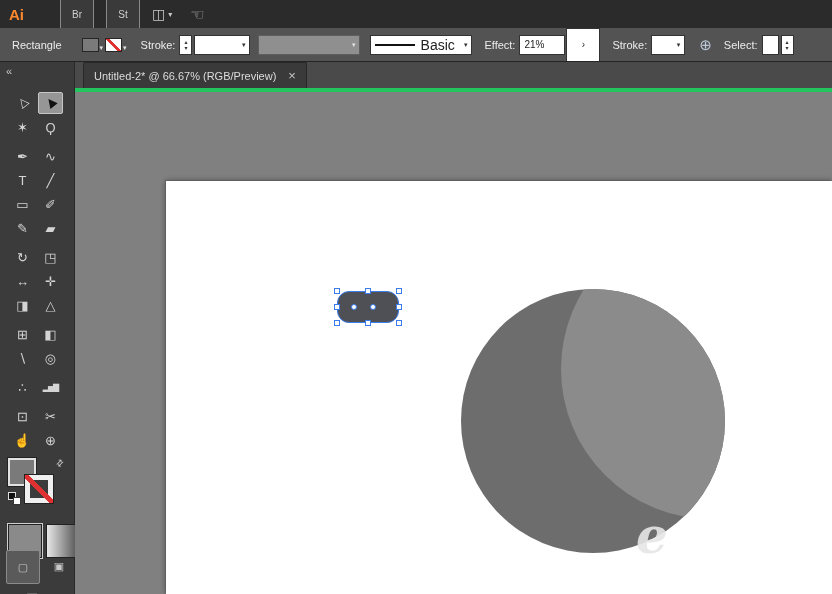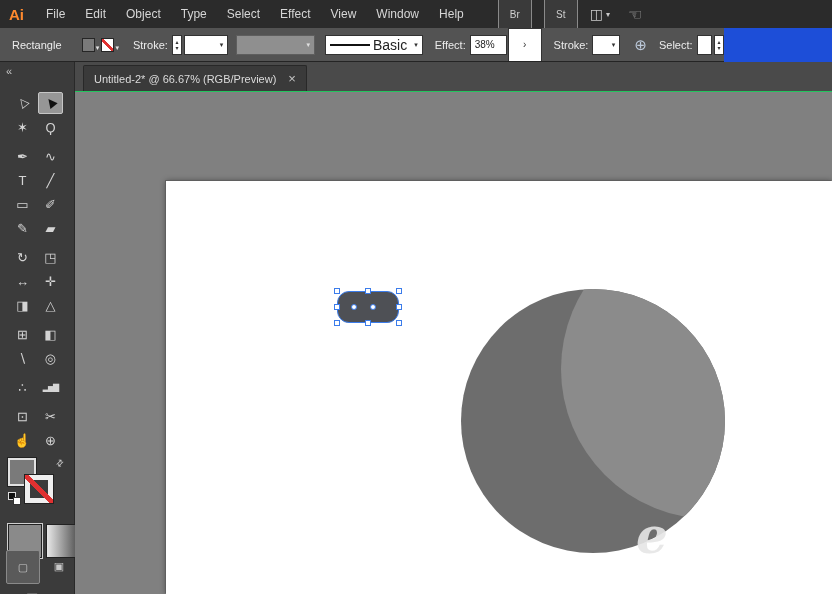--- a/index.html
+++ b/index.html
@@ -17,21 +17,21 @@
   .menu-item { padding:0 10px; }
   .appbar-right { display:flex; align-items:center; margin-left:24px; gap:12px; }
   .sq-btn { width:18px; height:18px; border:1px solid #8a8a8a; background:#3a3a3a; color:#cfcfcf;
             font-size:10px; display:flex; align-items:center; justify-content:center; }
   .ws { display:flex; align-items:center; gap:3px; color:#c9c9c9; }
   .ws-icon { font-size:14px; }
   .ws-caret { font-size:8px; }
   .touch { color:#b0b0b0; font-size:16px; margin-left:6px; }
 
   
-  .controlbar { position:absolute; left:0; top:28px; width:724px; height:34px; background:#535353;
+  .controlbar { position:absolute; left:0; top:28px; width:832px; height:34px; background:#535353;
                 border-bottom:1px solid #242424; display:flex; align-items:center; font-size:11px;
                 color:#ececec; padding:0 0 0 12px; overflow:hidden; white-space:nowrap; }
   .cb-title { margin-right:20px; }
   .cb-label { margin:0 4px 0 12px; }
   .swatch { width:17px; height:14px; border:1px solid #262626; display:inline-block; }
   .swatch.fill { background:var(--fill-swatch,#7a7a7a); }
   .swatch.none { background:#fff; position:relative; overflow:hidden; }
   .swatch.none::after, .diag, .cgn-btn.none::after {
       content:""; position:absolute; inset:0;
       background:linear-gradient(45deg, transparent 43%, var(--none-red,#e03131) 43%,
@@ -52,21 +52,21 @@
   .field.opacity { width:46px; font-size:10px; }
   .mini-arrow { width:13px; height:20px; background:#fff; border:1px solid #333; font-size:10px;
                 color:#333; display:inline-flex; align-items:center; justify-content:center; margin-left:1px; }
   .field.style { width:34px; }
   .globe { font-size:15px; color:#bcc9da; margin-left:14px; }
   .field.corners { width:17px; }
   .spinner.edge { margin-left:2px; }
 
   
   .tabbar { position:absolute; left:75px; top:62px; width:757px; height:30px; background:#4a4a4a;
-            border-bottom:1px solid #22c55e; display:flex; align-items:flex-end; }
+            border-bottom:4px solid #22c55e; display:flex; align-items:flex-end; }
   .tab { display:flex; align-items:center; height:26px; margin-left:8px; padding:0 10px;
          background:#3a3a3a; border:1px solid #282828; border-bottom:none; color:#dcdcdc;
          font-size:11px; border-radius:2px 2px 0 0; }
   .tab-close { margin-left:12px; color:#c4c4c4; font-size:13px; line-height:1; }
 
   
   .toolpanel { position:absolute; left:0; top:62px; width:75px; height:532px; background:#3b3b3b;
                border-right:1px solid #292929; }
   .panel-header { height:20px; padding:3px 0 0 6px; color:#c8c8c8; font-size:11px; }
   .tools-grid { margin:10px 0 0 10px; width:54px; }
@@ -131,31 +131,20 @@
             border:1px solid var(--selection,#3b7ceb); }
   .a-1{left:14px;top:13px;} .a-2{left:33px;top:13px;}
 </style>
 </head>
 <body>
 
 <div id="app">
 
   <div class="menubar">
     <span class="logo">Ai</span>
-    <div class="menu-items">
-        <span class="menu-item">File</span>
-        <span class="menu-item">Edit</span>
-        <span class="menu-item">Object</span>
-        <span class="menu-item">Type</span>
-        <span class="menu-item">Select</span>
-        <span class="menu-item">Effect</span>
-        <span class="menu-item">View</span>
-        <span class="menu-item">Window</span>
-        <span class="menu-item">Help</span>
-      </div>
     <div class="appbar-right">
       <button class="sq-btn">Br</button>
       <button class="sq-btn">St</button>
       <div class="ws">
         <span class="ws-icon">◫</span>
         <span class="ws-caret">▾</span>
       </div>
       <span class="touch">☜</span>
     </div>
   </div>
@@ -179,21 +168,21 @@
       <span></span>
       <span class="fcaret">▾</span>
     </span>
     <span class="field brush">
       <span class="brush-line"></span>
       <span class="brush-name">Basic</span>
       <span class="fcaret">▾</span>
     </span>
     <span class="cb-label">Effect:</span>
     <span class="field opacity">
-      <span>38%</span>
+      <span>21%</span>
     </span>
     <button class="mini-arrow">›</button>
     <span class="cb-label">Stroke:</span>
     <span class="field style">
       <span></span>
       <span class="fcaret">▾</span>
     </span>
     <span class="globe">⊕</span>
     <span class="cb-label">Select:</span>
     <span class="field corners"></span>

